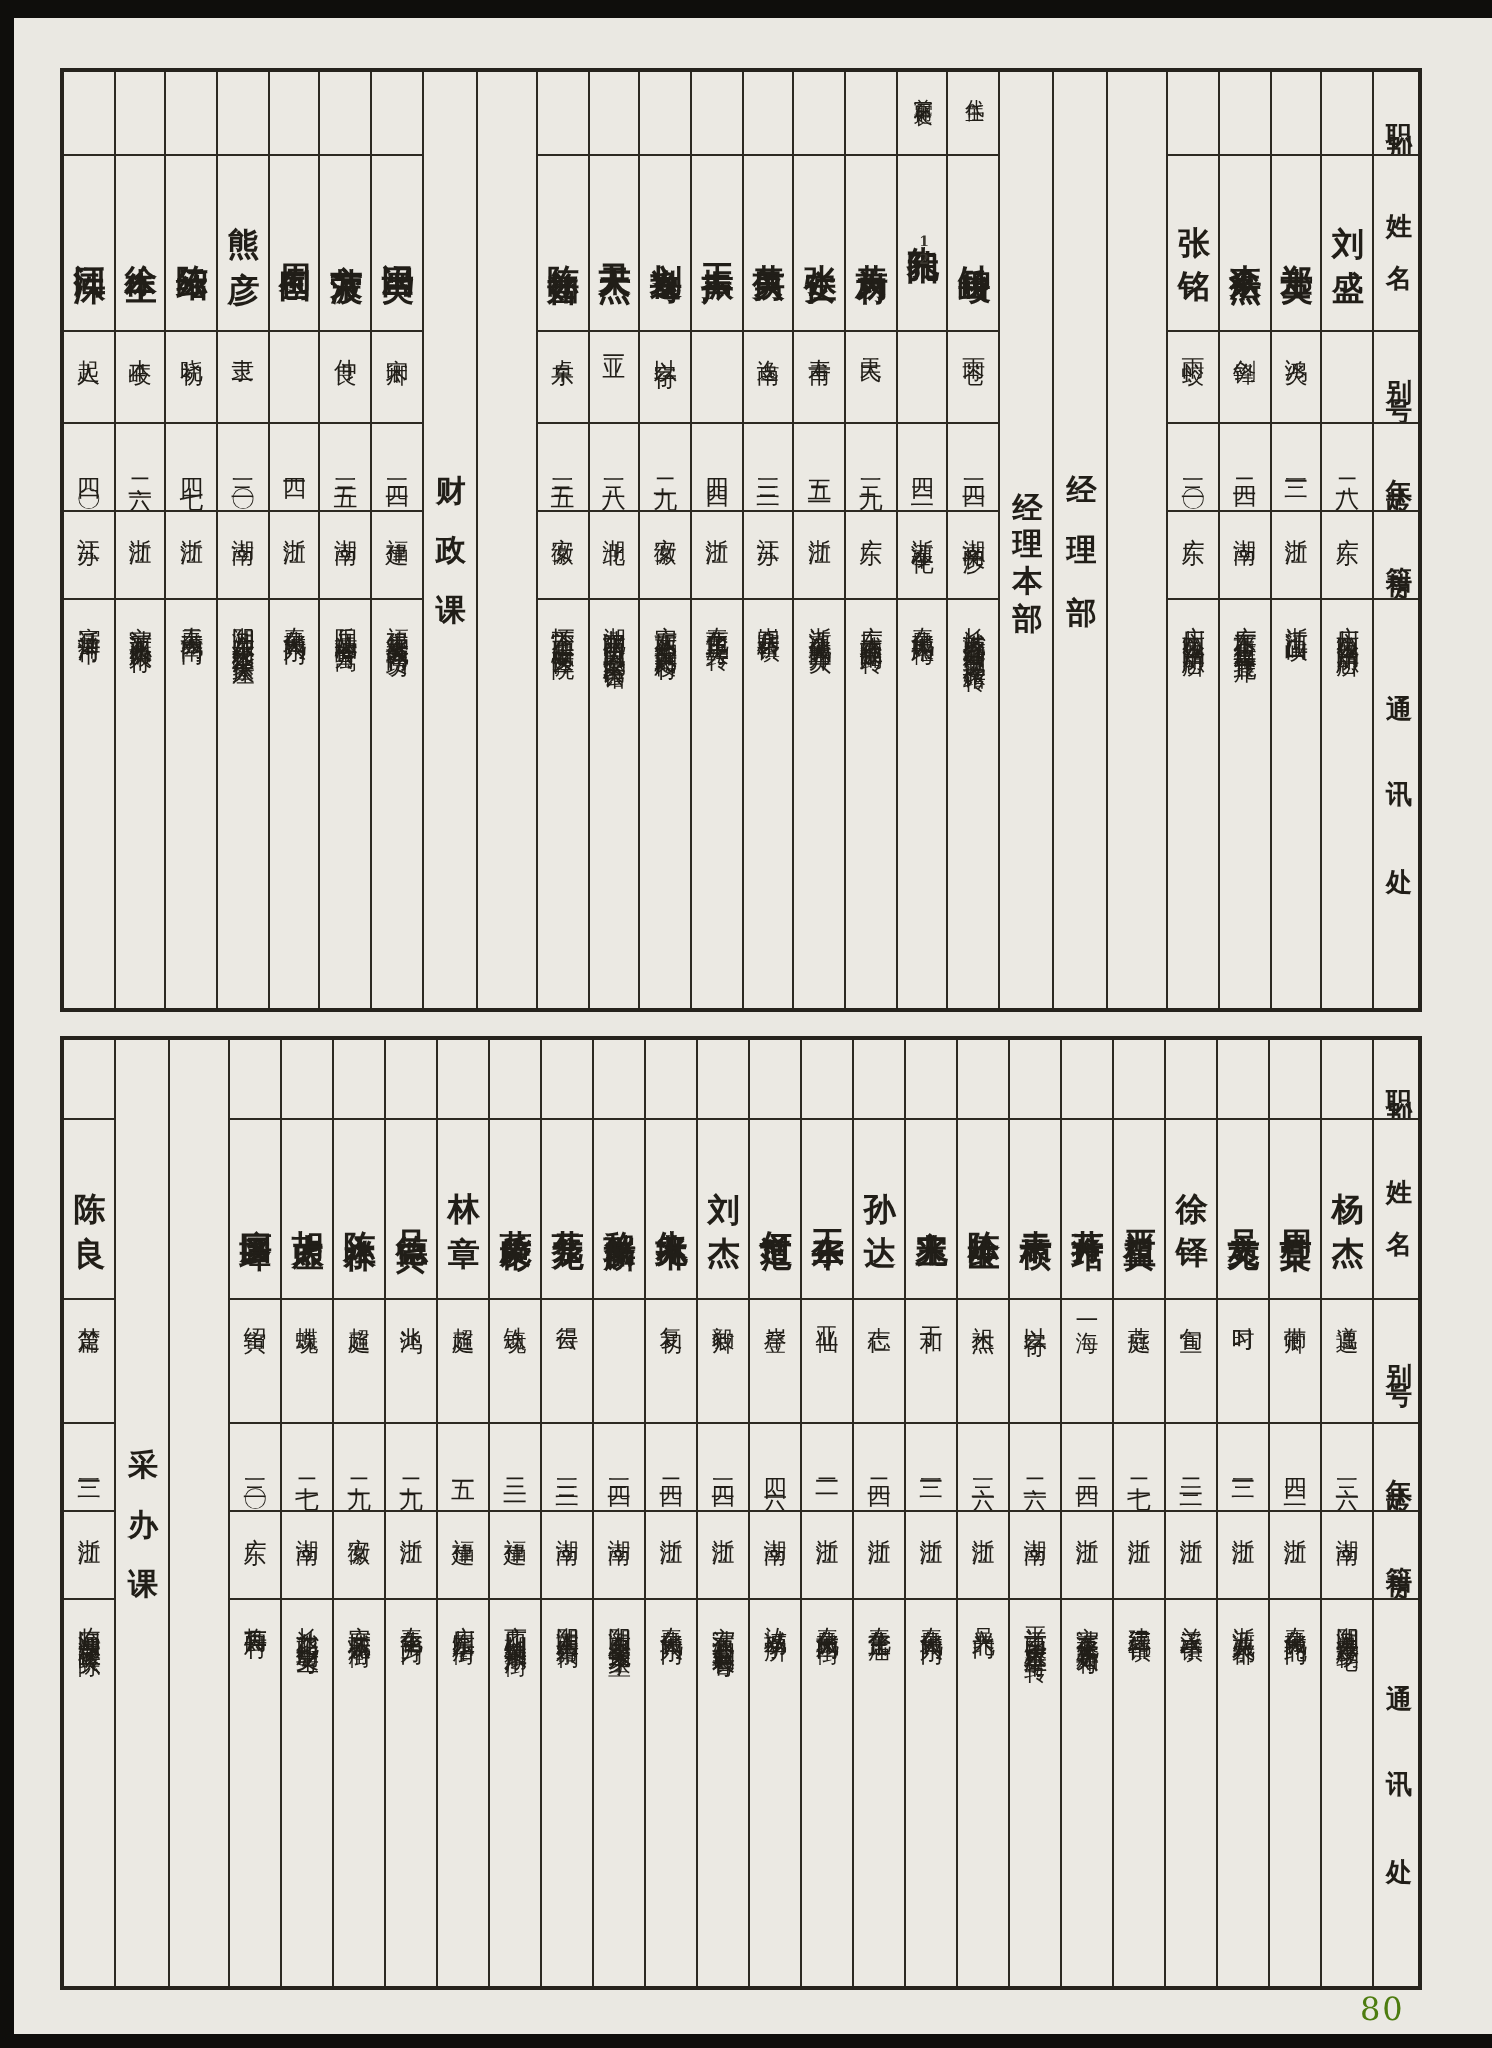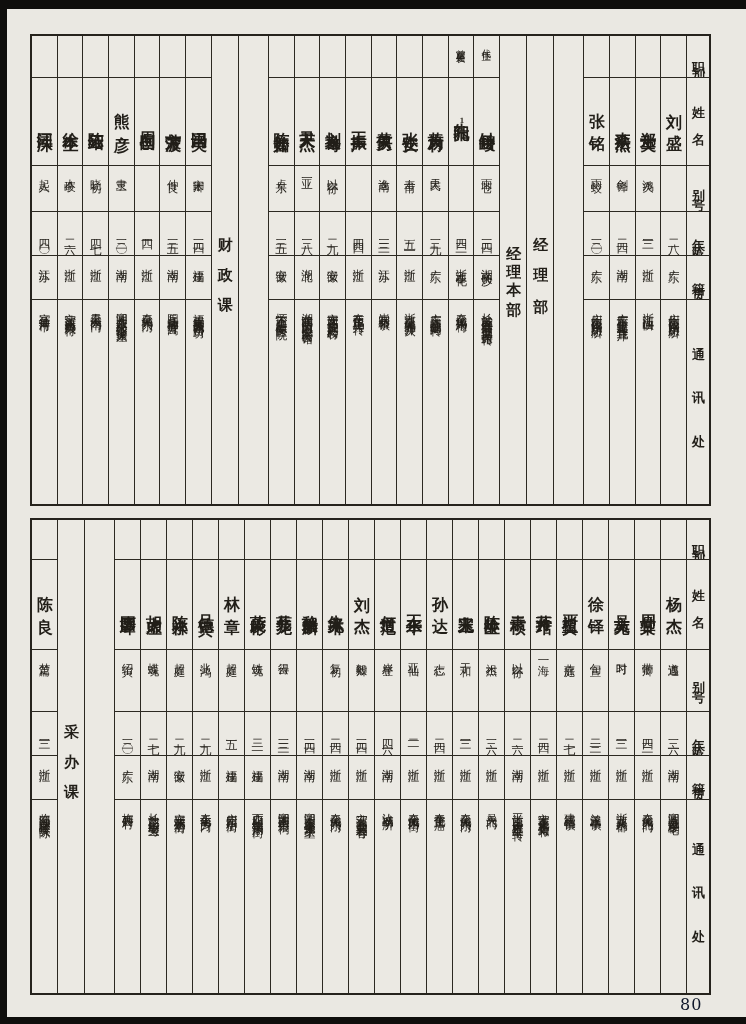--- a/index.html
+++ b/index.html
@@ -54,21 +54,21 @@
   .hl1{letter-spacing:26px;}
   .hl2{letter-spacing:10px;}
   .hl3{letter-spacing:5px;}
   .hl4{letter-spacing:5px;}
   .hl5{letter-spacing:44px;}
 
   .section-label{font-size:15px;font-weight:700;}
   .ls3{letter-spacing:30px;}
   .ls4{letter-spacing:18px;}
 
-  .page-number{position:absolute;left:680px;top:995px;font-size:16px;color:#0f172a;letter-spacing:1px;}
+  .page-number{position:absolute;left:680px;top:995px;font-size:16px;color:#4d7c0f;letter-spacing:1px;}
 </style>
 </head>
 <body>
 
 <div class="scan-bar-top"></div>
 <div class="scan-bar-left"></div>
 <div class="scan-bar-bottom"></div>
 
 <div id="roster-top" class="roster">
     <div class="col header">

